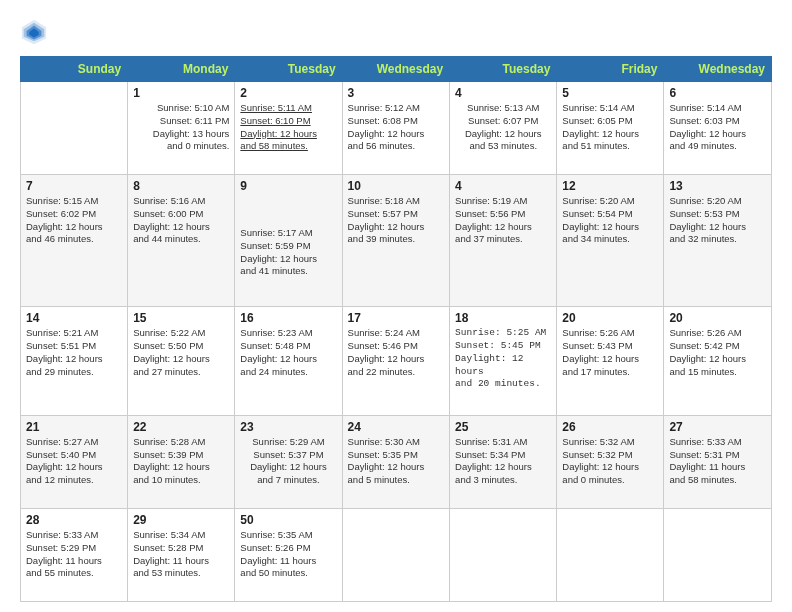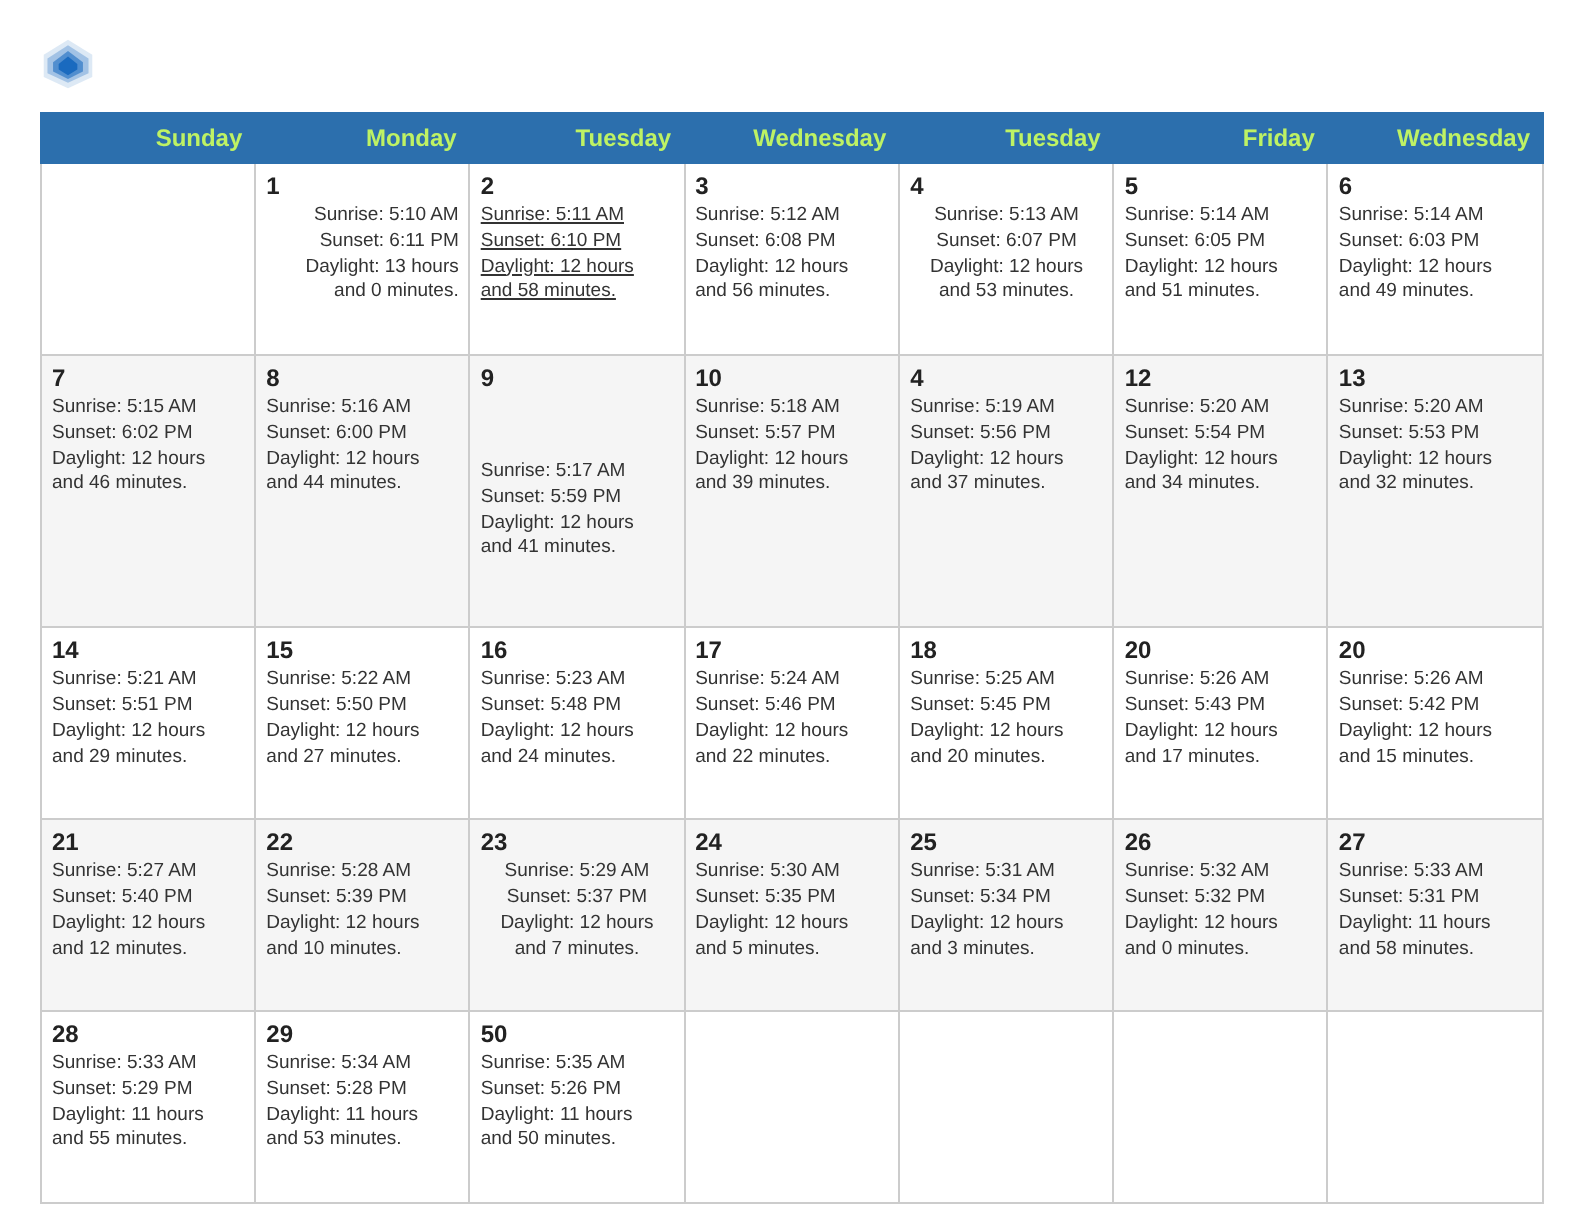--- a/index.html
+++ b/index.html
@@ -254,21 +254,21 @@
           </td>
           <td>
             <span class="day-num">17</span>
             <div class="day-info" style="white-space: pre-line;">Sunrise: 5:24 AM
 Sunset: 5:46 PM
 Daylight: 12 hours
 and 22 minutes.</div>
           </td>
           <td>
             <span class="day-num">18</span>
-            <div class="day-info" style="white-space: pre-line;">Sunrise: 5:25 AM
+            <div class="day-info" style="white-space: pre-line; font-family: Liberation Mono, monospace;">Sunrise: 5:25 AM
 Sunset: 5:45 PM
 Daylight: 12 hours
 and 20 minutes.</div>
           </td>
           <td>
             <span class="day-num">20</span>
             <div class="day-info" style="white-space: pre-line;">Sunrise: 5:26 AM
 Sunset: 5:43 PM
 Daylight: 12 hours
 and 17 minutes.</div>

